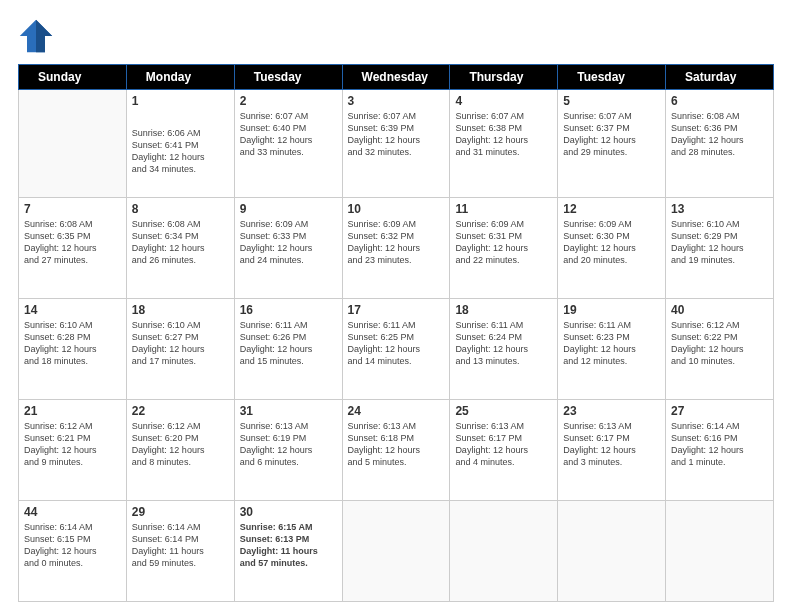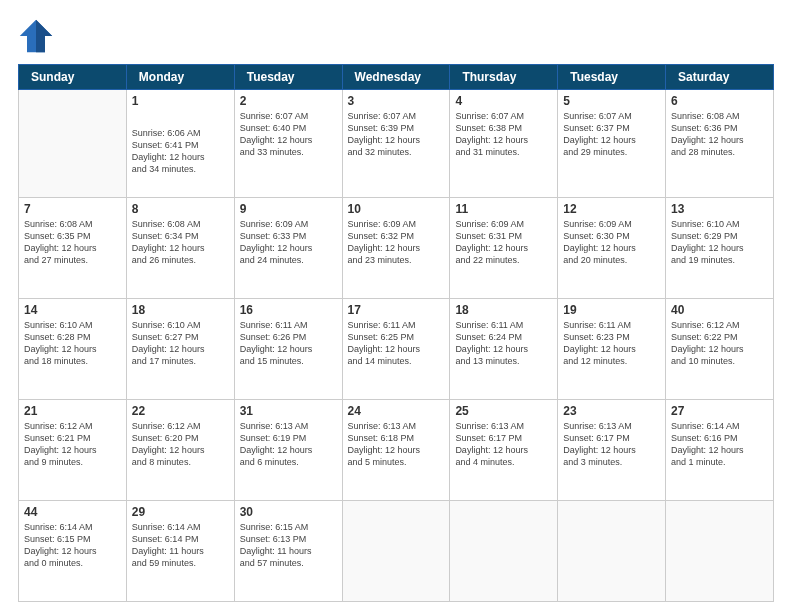--- a/index.html
+++ b/index.html
@@ -53,25 +53,25 @@
       color: #444;
     }
     .calendar {
       flex: 1;
       border: 1px solid #ccc;
       border-collapse: collapse;
       width: 100%;
       table-layout: fixed;
     }
     .calendar th {
-      background: #0c4a6e;
+      background: #000000;
       color: #fff;
       font-size: 12px;
       font-weight: bold;
-      padding: 5px 12px;
+      padding: 5px 19px;
       text-align: left;
       border: 1px solid #2060aa;
     }
     .calendar td {
       vertical-align: top;
       border: 1px solid #ccc;
       padding: 4px 5px;
       font-size: 9.5px;
       color: #333;
       height: 85px;
@@ -332,21 +332,21 @@
           </td>
           <td>
             <span class="day-num">29</span>
             <div class="day-info" style="white-space: pre-line;">Sunrise: 6:14 AM
 Sunset: 6:14 PM
 Daylight: 11 hours
 and 59 minutes.</div>
           </td>
           <td>
             <span class="day-num">30</span>
-            <div class="day-info" style="white-space: pre-line;">Sunrise: 6:15 AM
+            <div class="day-info" style="white-space: pre-line; font-weight: bold;">Sunrise: 6:15 AM
 Sunset: 6:13 PM
 Daylight: 11 hours
 and 57 minutes.</div>
           </td>
           <td class="empty"></td>
           <td class="empty"></td>
           <td class="empty"></td>
           <td class="empty"></td>
         </tr>
       </tbody>

